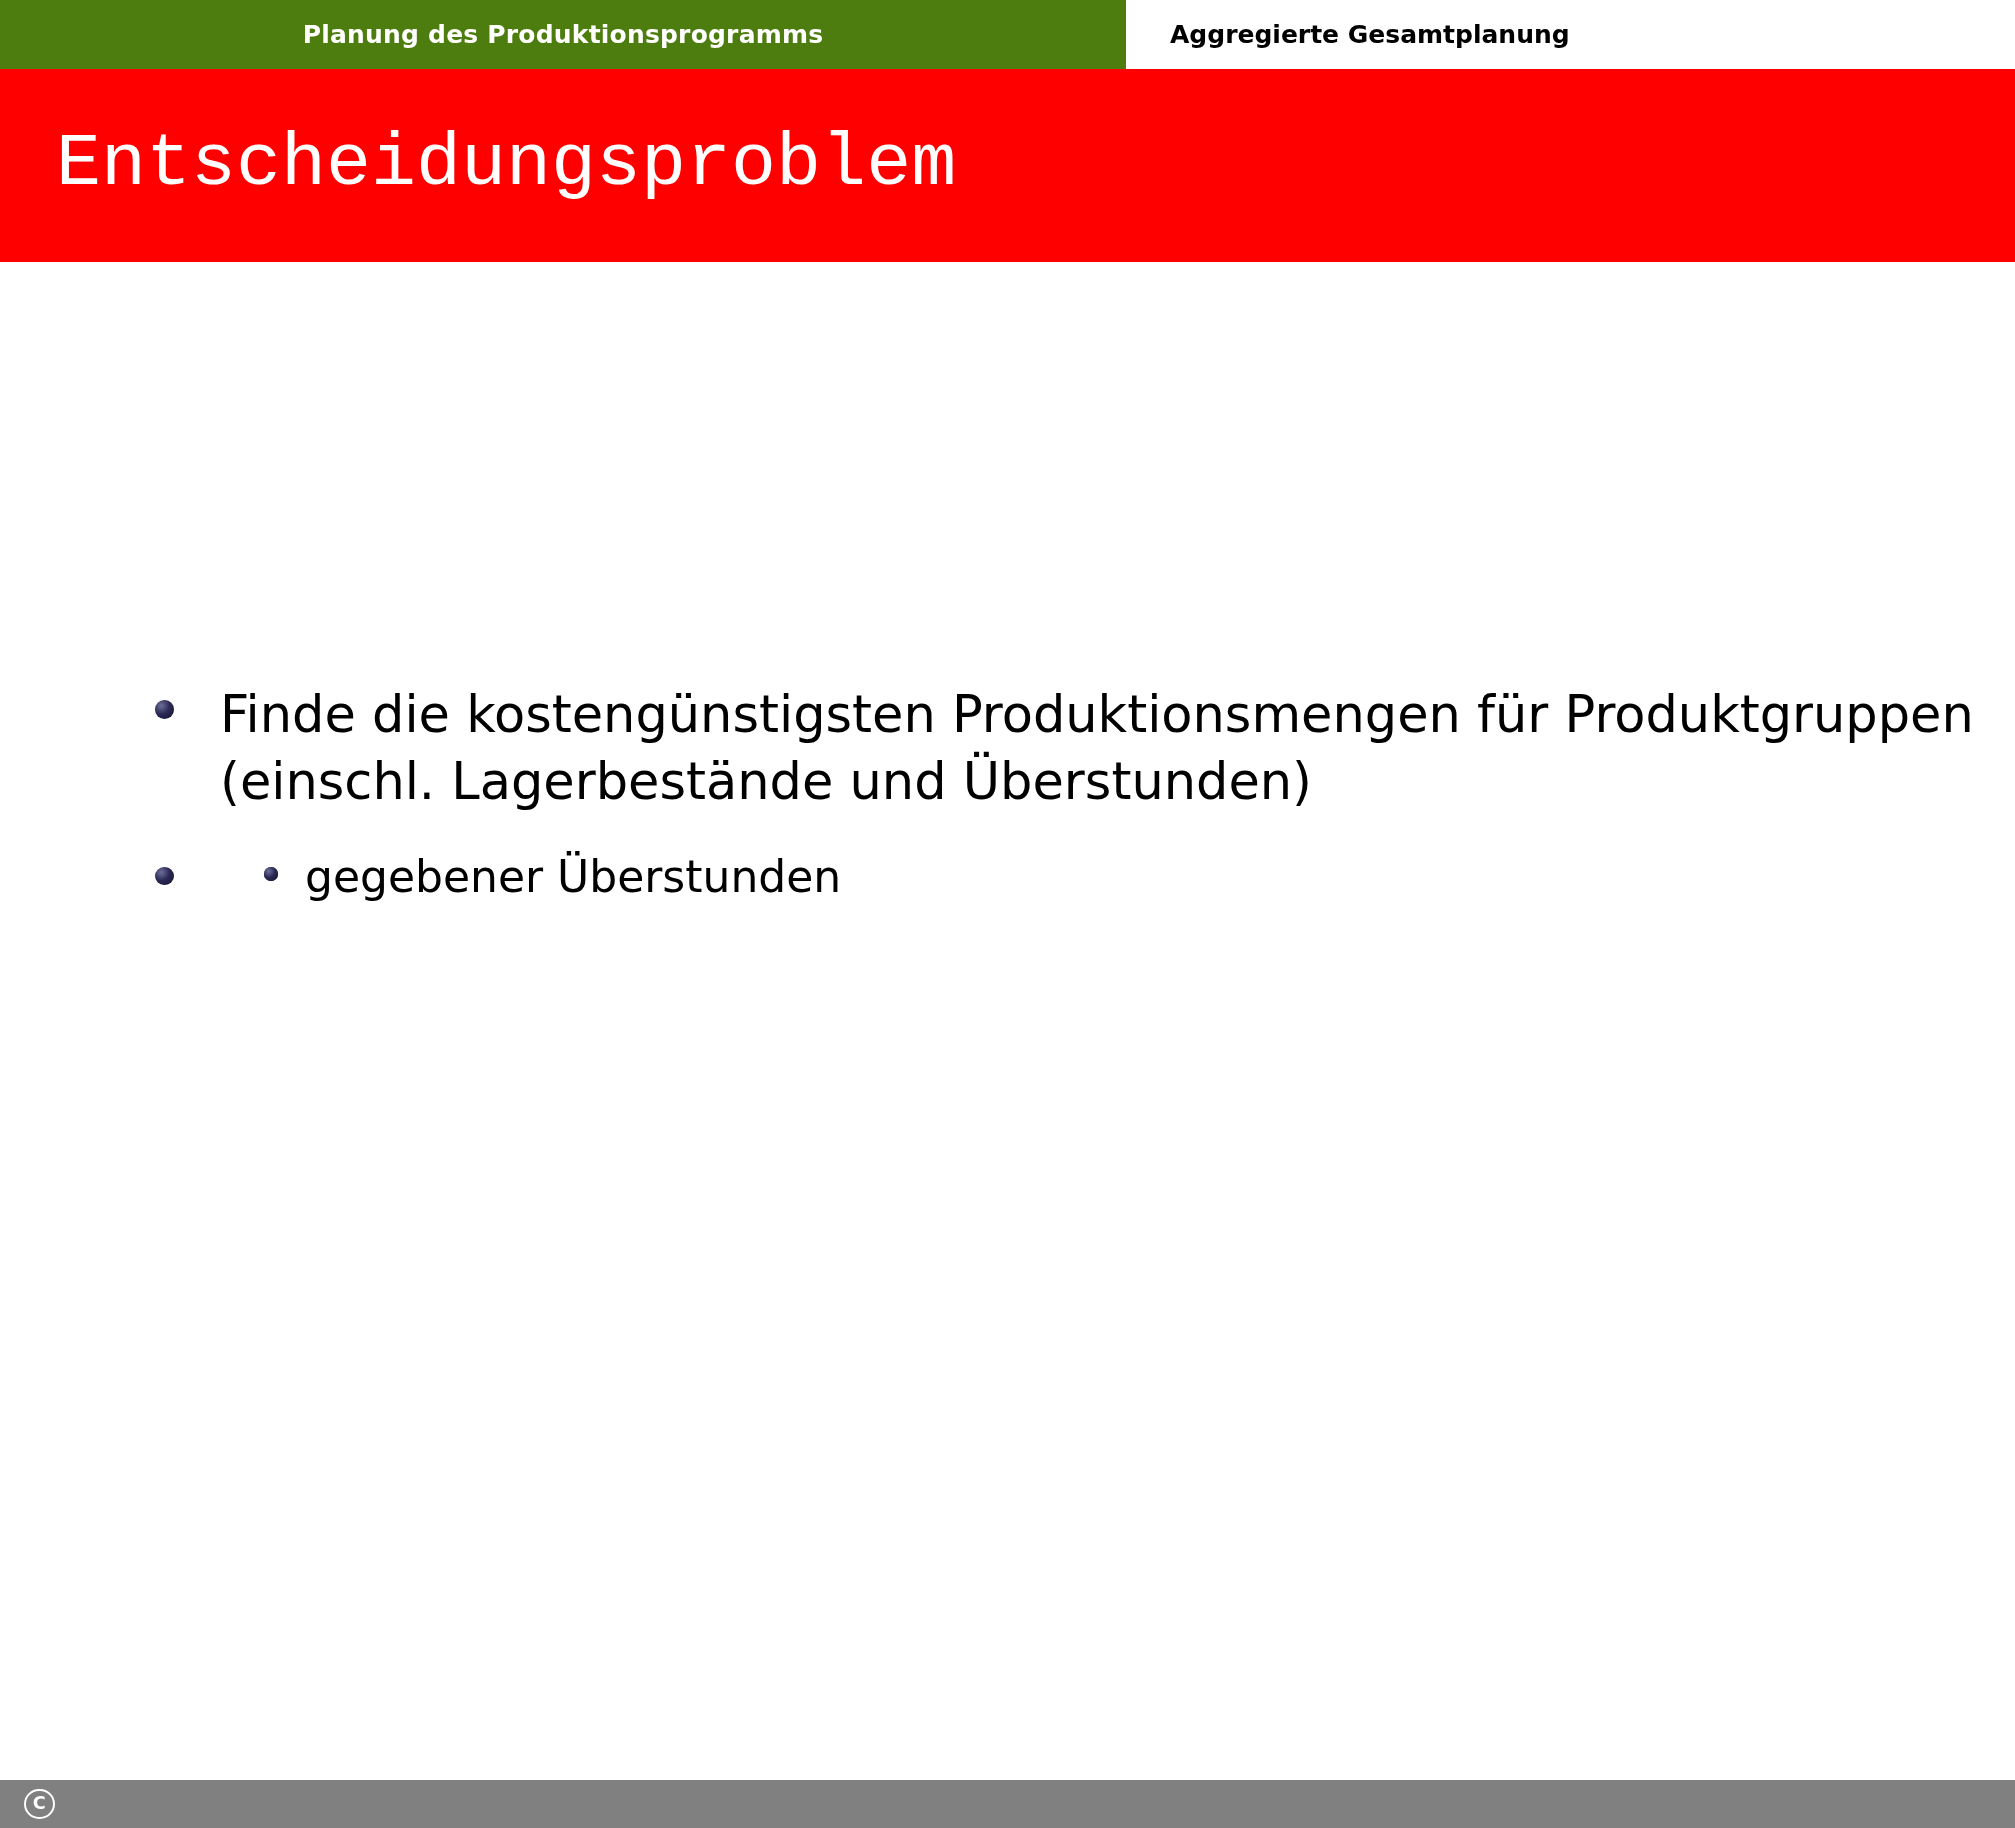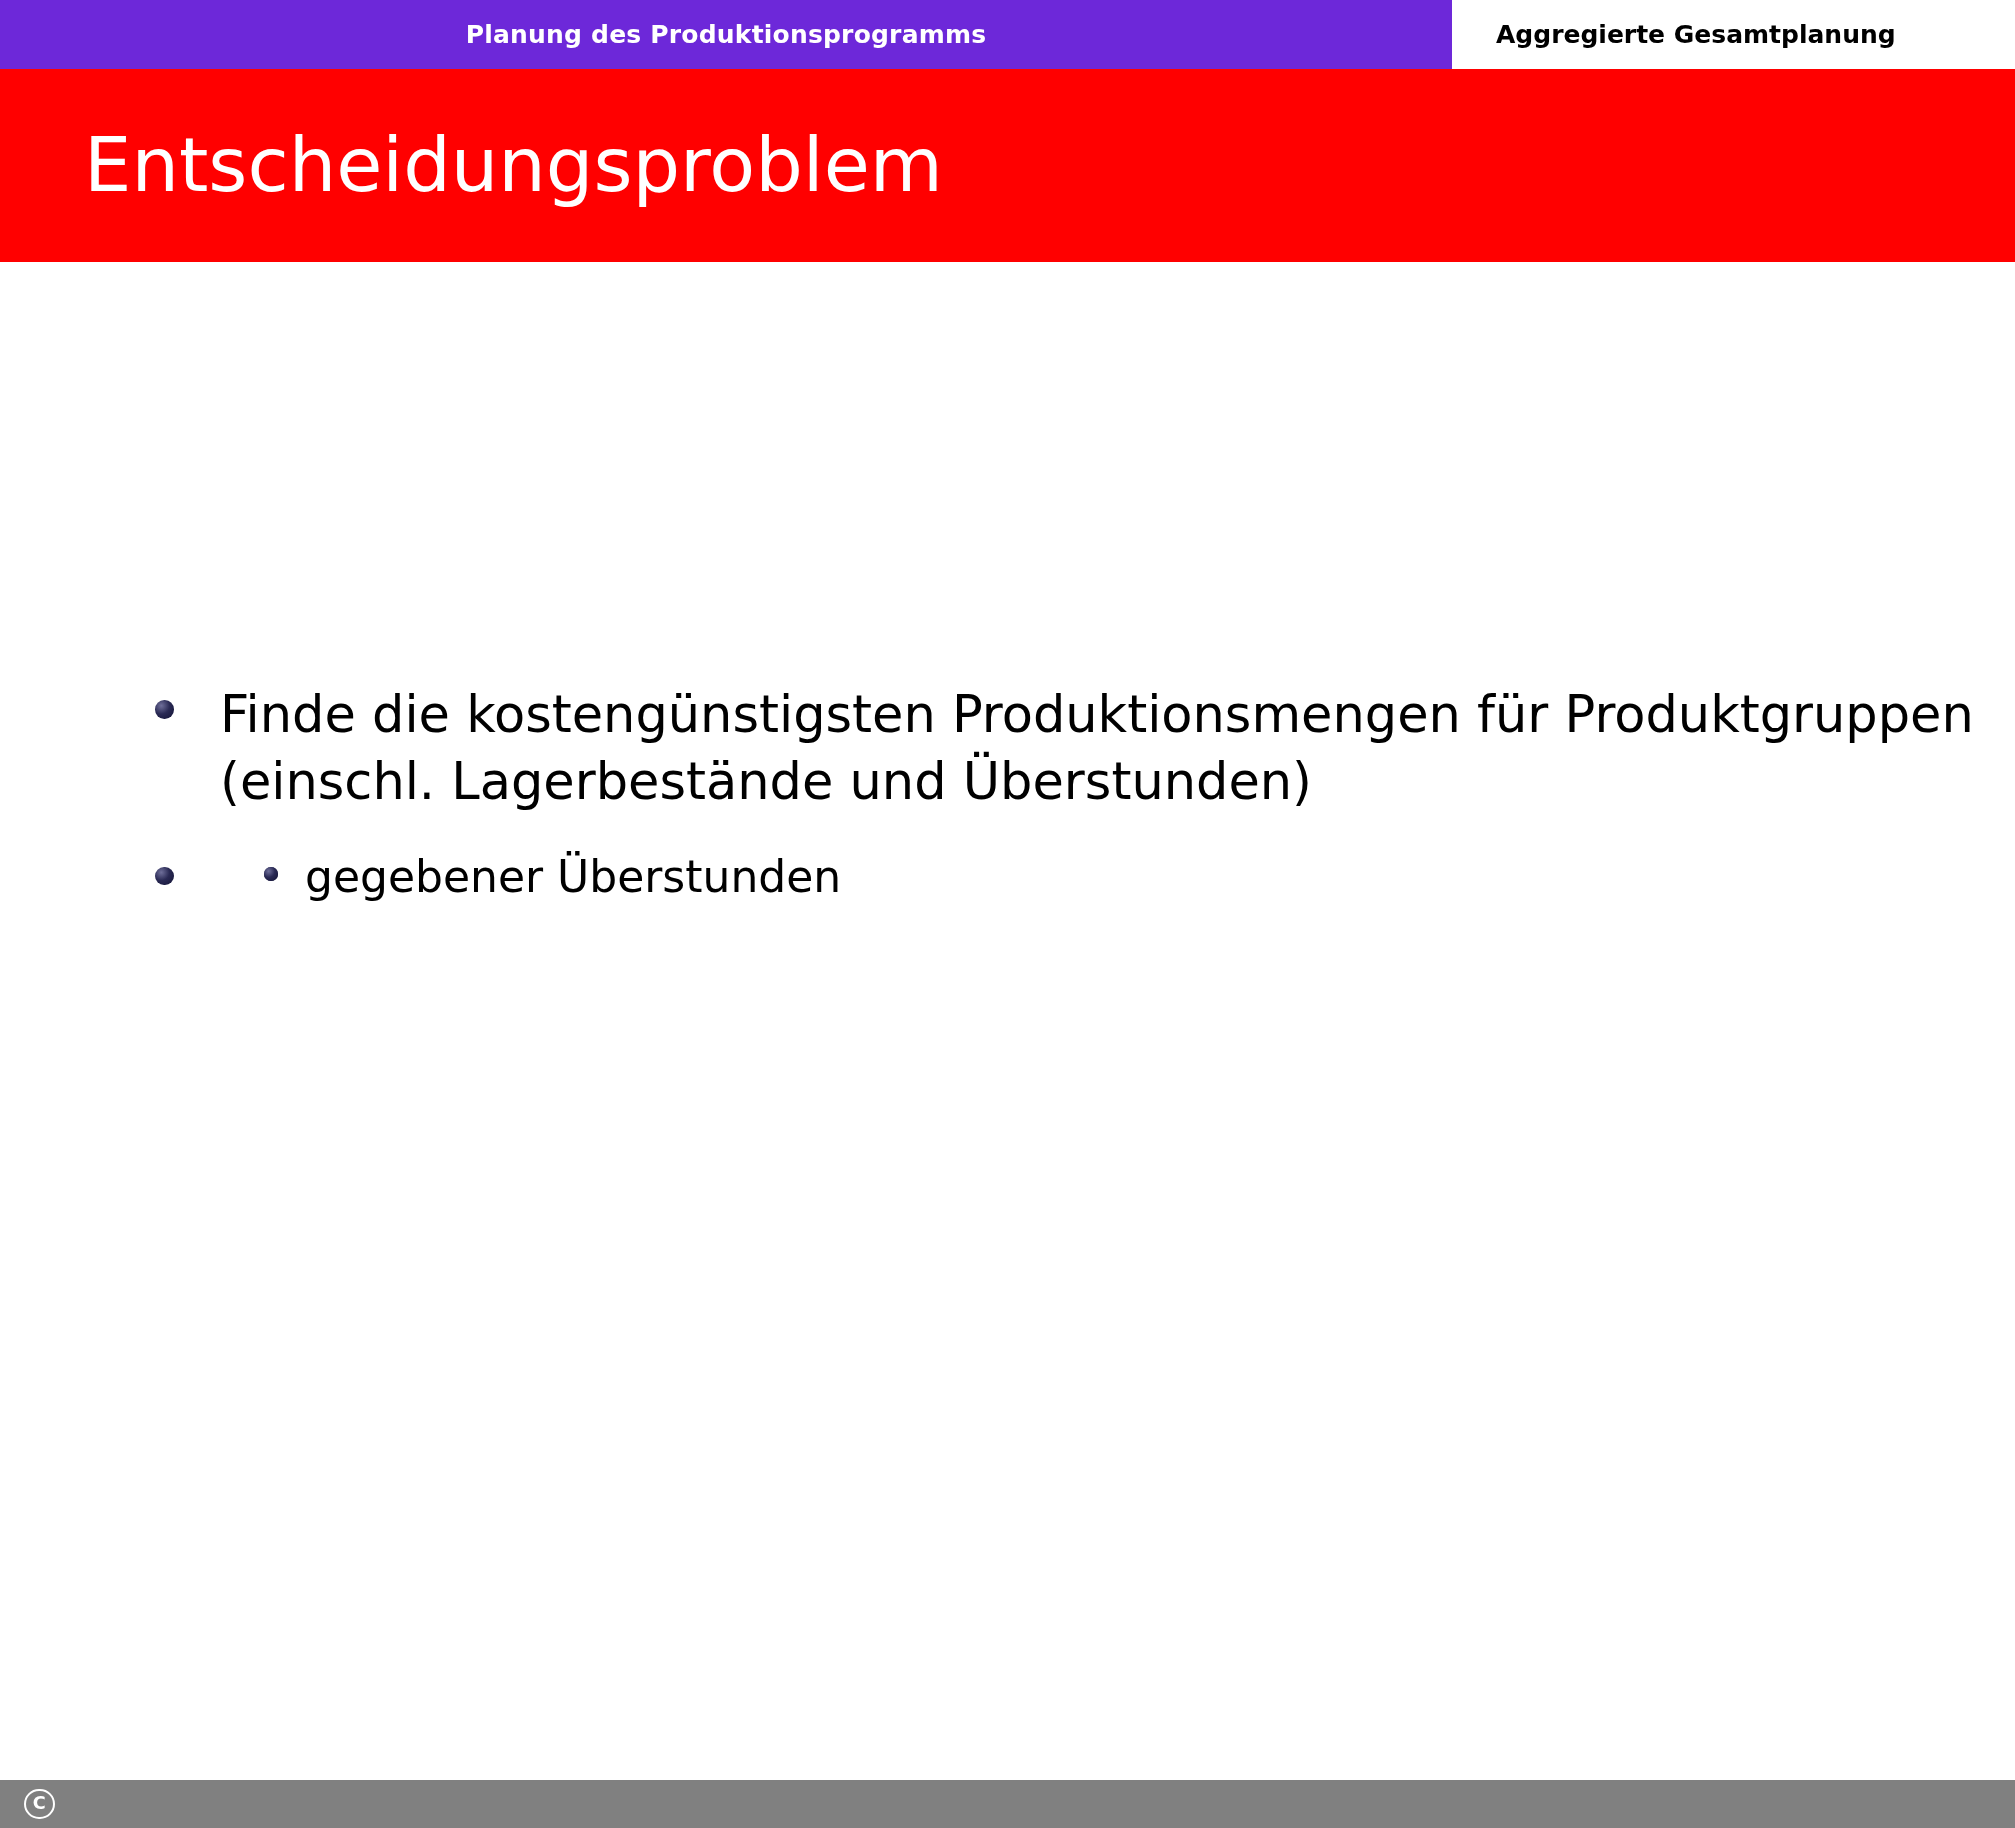--- a/index.html
+++ b/index.html
@@ -25,28 +25,28 @@
     position: absolute;
     top: 0;
     left: 0;
     width: 2437px;
     height: 69px;
     display: flex;
     align-items: stretch;
     background: #ffffff;
   }
   .nav-section {
-    background: #6d28d9;
+    background: #4d7c0f;
     color: #ffffff;
     font-weight: bold;
     font-size: 25px;
     display: flex;
     align-items: center;
     justify-content: center;
-    width: 1452px;
+    width: 1126px;
     letter-spacing: 0.2px;
   }
   .nav-subsection {
     background: #ffffff;
     color: #000000;
     font-weight: bold;
     font-size: 25px;
     display: flex;
     align-items: center;
     padding-left: 44px;
@@ -60,23 +60,24 @@
     left: 0;
     width: 2437px;
     height: 193px;
     background: #ff0000;
     display: flex;
     align-items: center;
   }
   .title-text {
     color: #ffffff;
     font-size: 75px;
-    padding-left: 84px;
+    padding-left: 56px;
     font-weight: normal;
     line-height: 1.05;
+    font-family: Liberation Mono, monospace;
   }
 
   
   .content {
     position: absolute;
     top: 681px;
     left: 0;
     width: 2437px;
   }
   ul.level1 {

